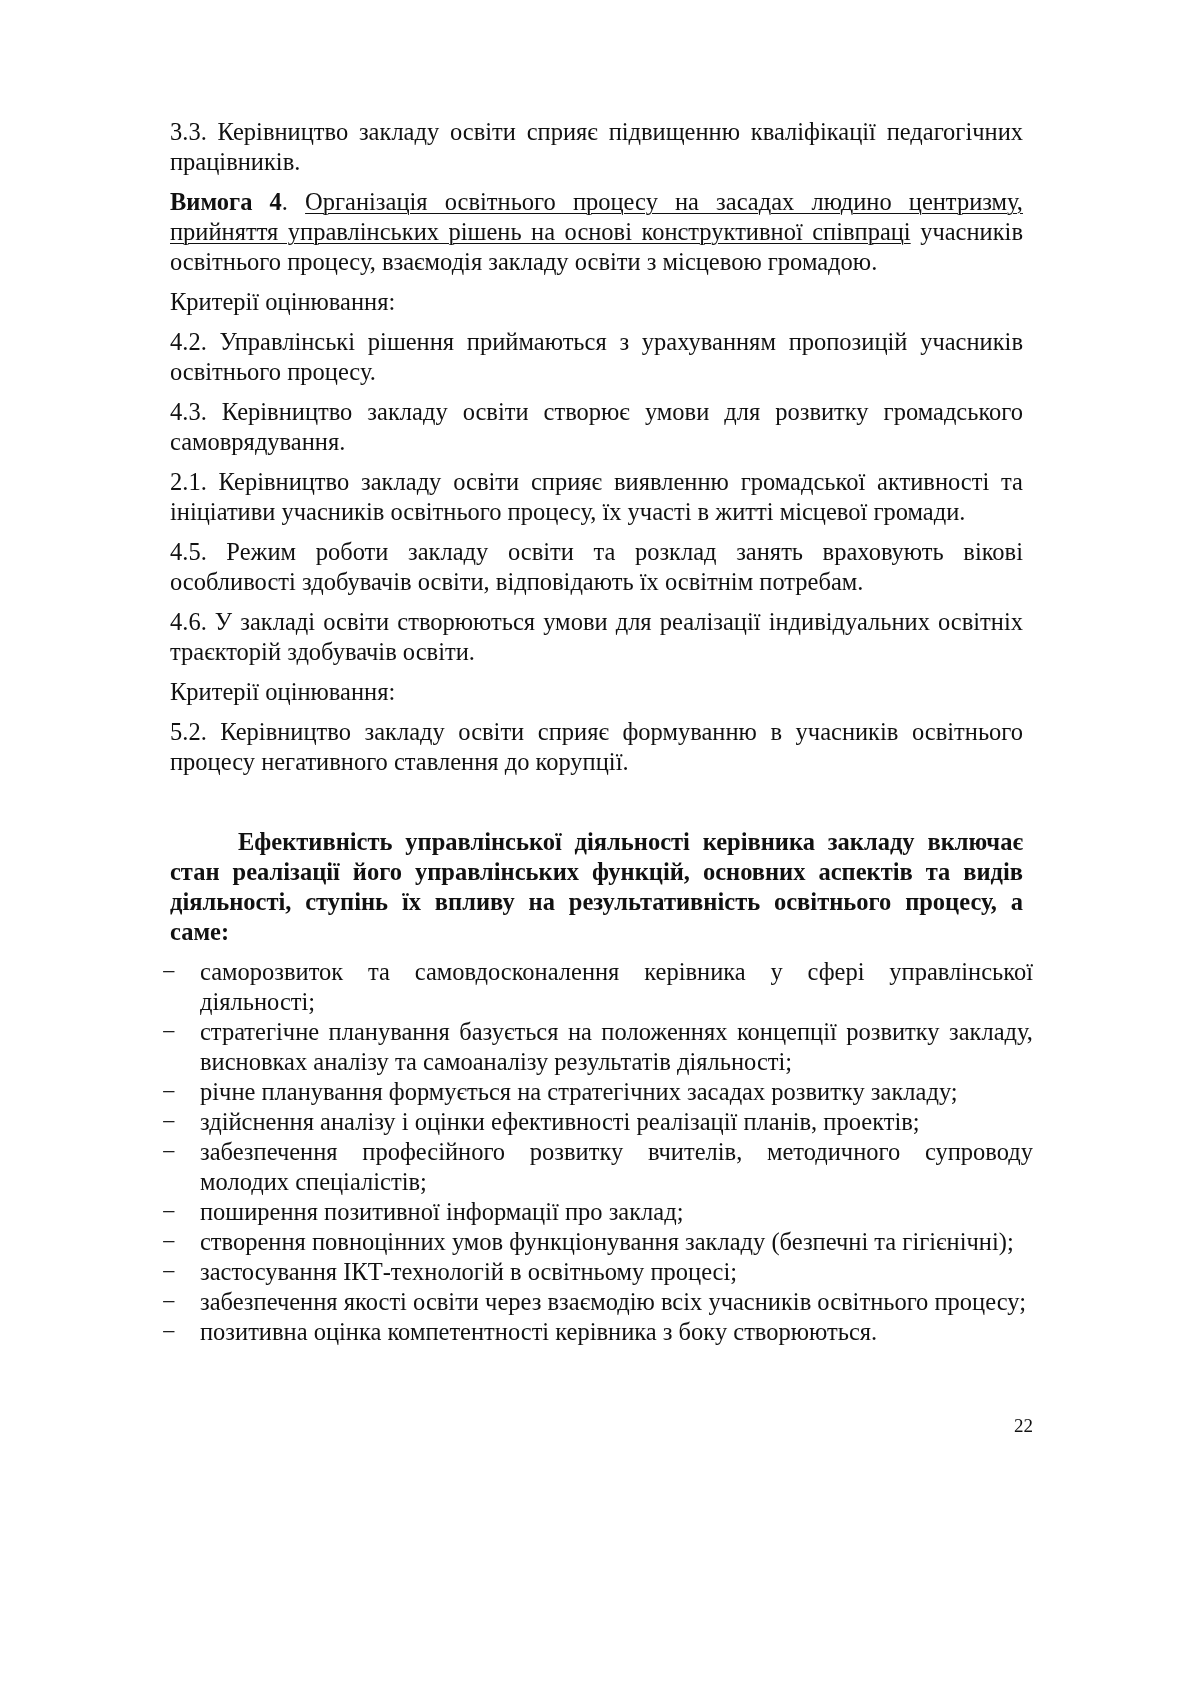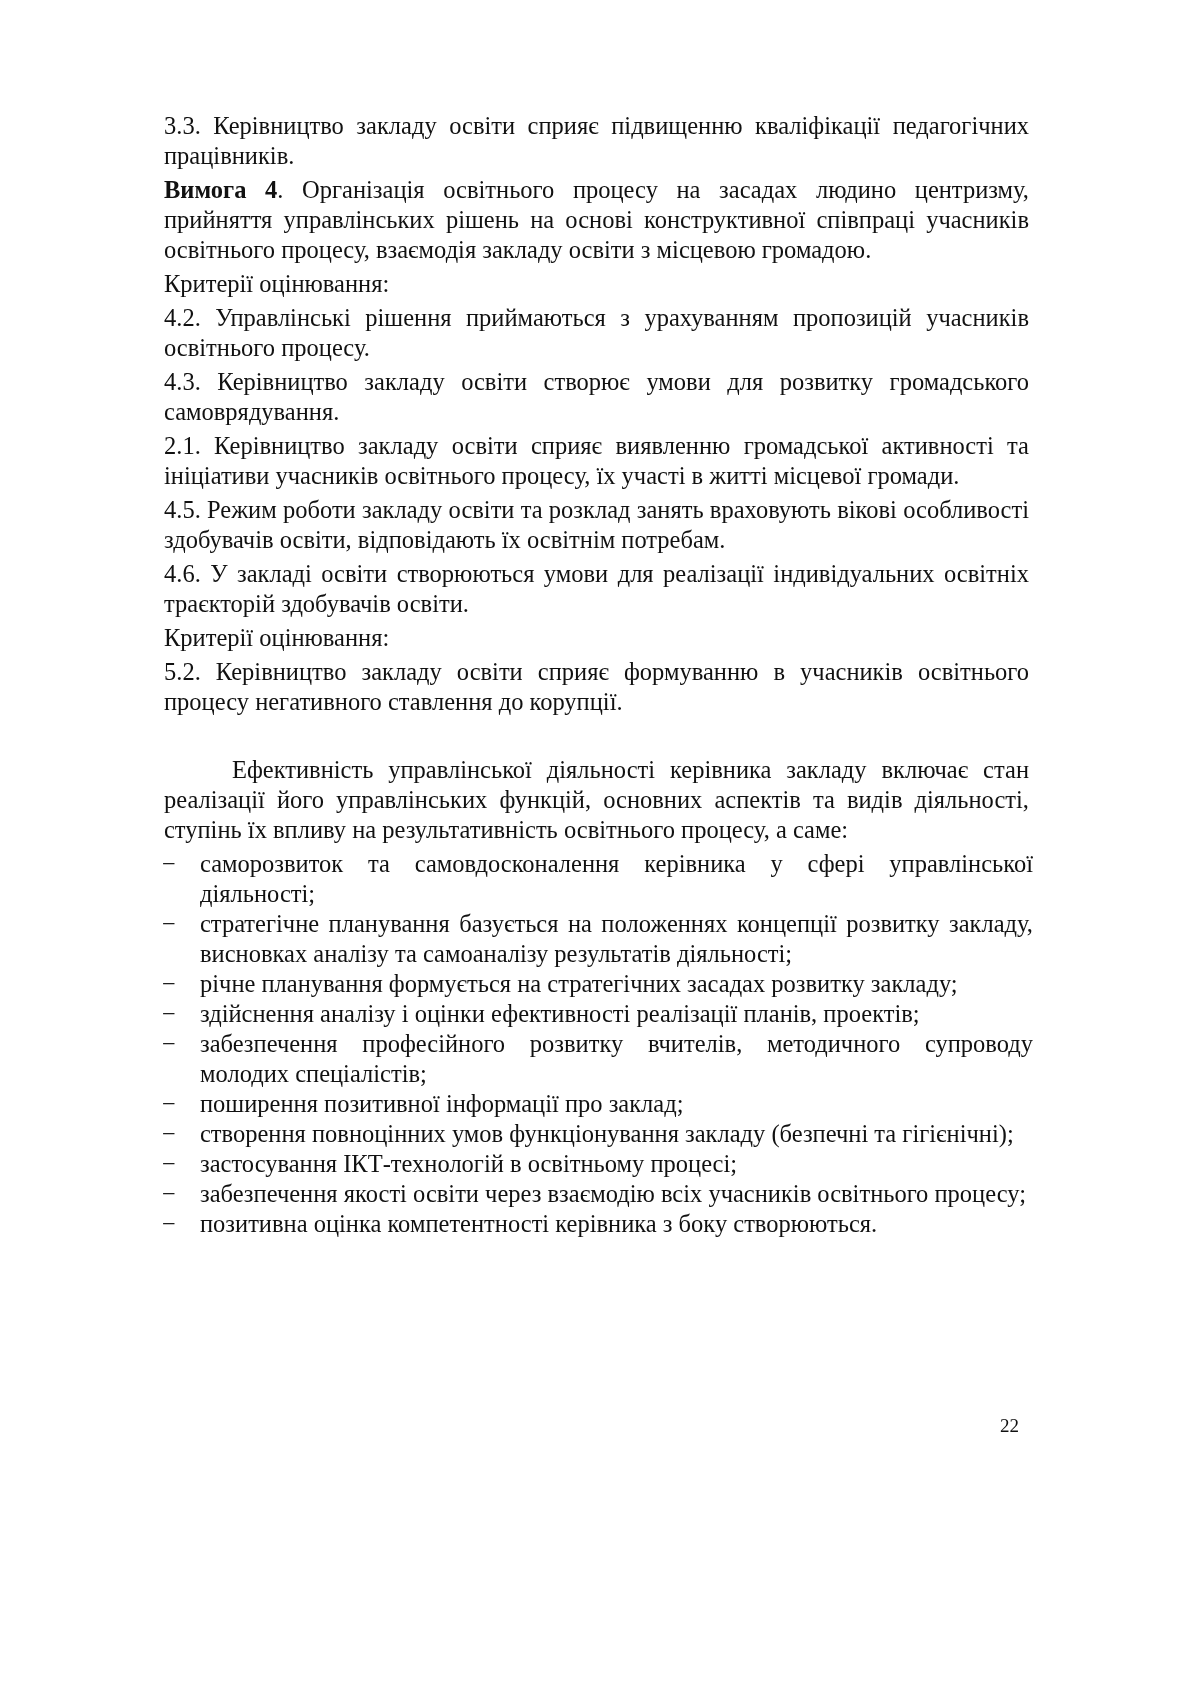--- a/index.html
+++ b/index.html
@@ -2,31 +2,31 @@
 <html><head>
 <meta charset="utf-8">
 <style>
   html, body { margin: 0; padding: 0; background: #ffffff; }
   body { width: 1190px; height: 1683px; position: relative; overflow: hidden; }
   .page {
     position: absolute; left: 160px; top: 107px; width: 873px;
     font-family: "Liberation Serif", serif; font-size: 24.5px; line-height: 30px;
     color: #111111;
   }
-  .p { margin: 4px; text-align: justify; text-align-last: left; }
+  .p { margin: 10px; text-align: justify; text-align-last: left; }
   .b { font-weight: bold; }
-  .u { text-underline-offset: 3px; text-decoration-thickness: 1px; }
+  .u { text-decoration: underline; text-underline-offset: 3px; text-decoration-thickness: 1px; }
   .i { }
-  .indent { text-indent: 68px; }
+  .indent { text-indent: 68px; font-weight: bold; }
   .gap { height: 30px; }
   ul.dash { list-style: none; margin: 0; padding: 0; }
   ul.dash li { position: relative; padding-left: 40px; text-align: justify; text-align-last: left; }
   ul.dash li .bullet { position: absolute; left: 2px; top: 0; width: 14px; }
   .pagenum {
-    position: absolute; left: 1000px; top: 1415px; width: 33px; text-align: left;
+    position: absolute; left: 1000px; top: 1415px; width: 33px; text-align: right;
     font-family: "Liberation Serif", serif; font-size: 19px; color: #111111;
   }
 </style>
 </head>
 <body>
 
 <div class="page">
   <p class="p">3.3. Керівництво закладу освіти сприяє підвищенню кваліфікації педагогічних працівників.</p>
 
   <p class="p">

